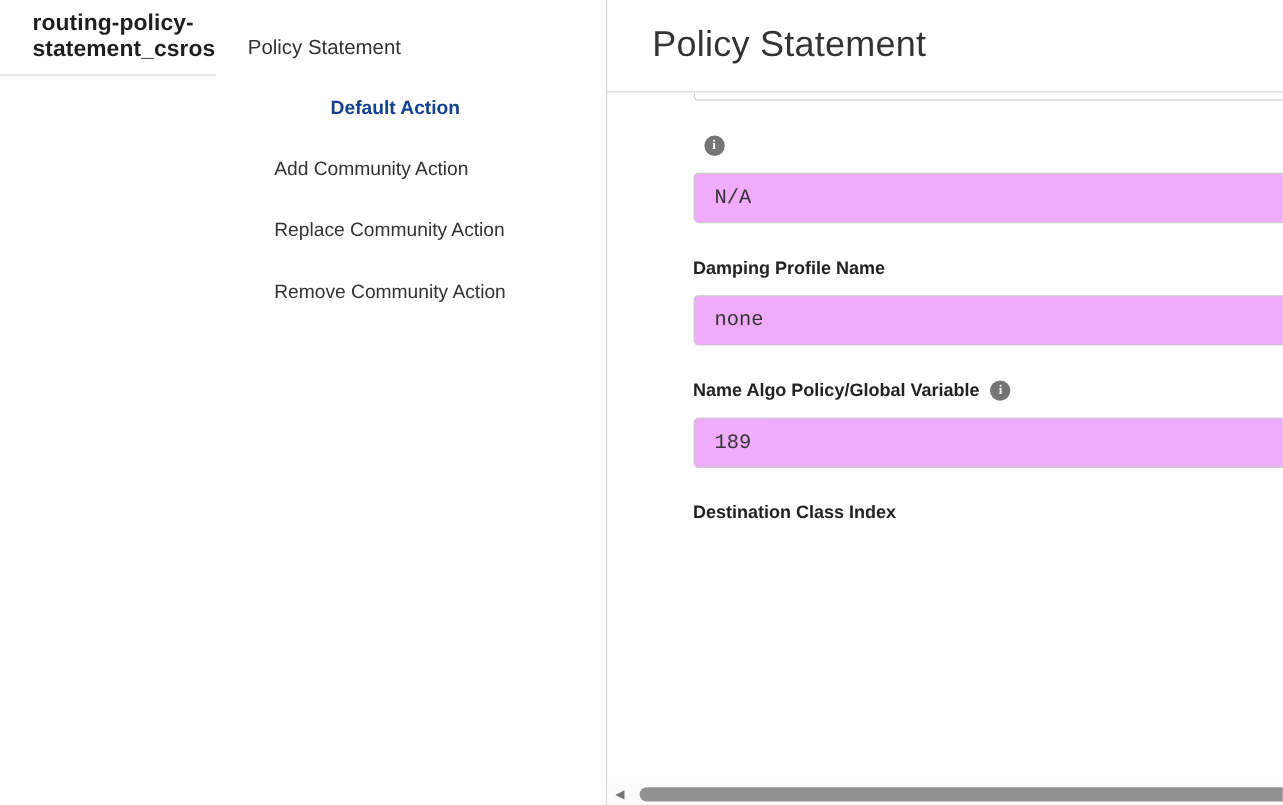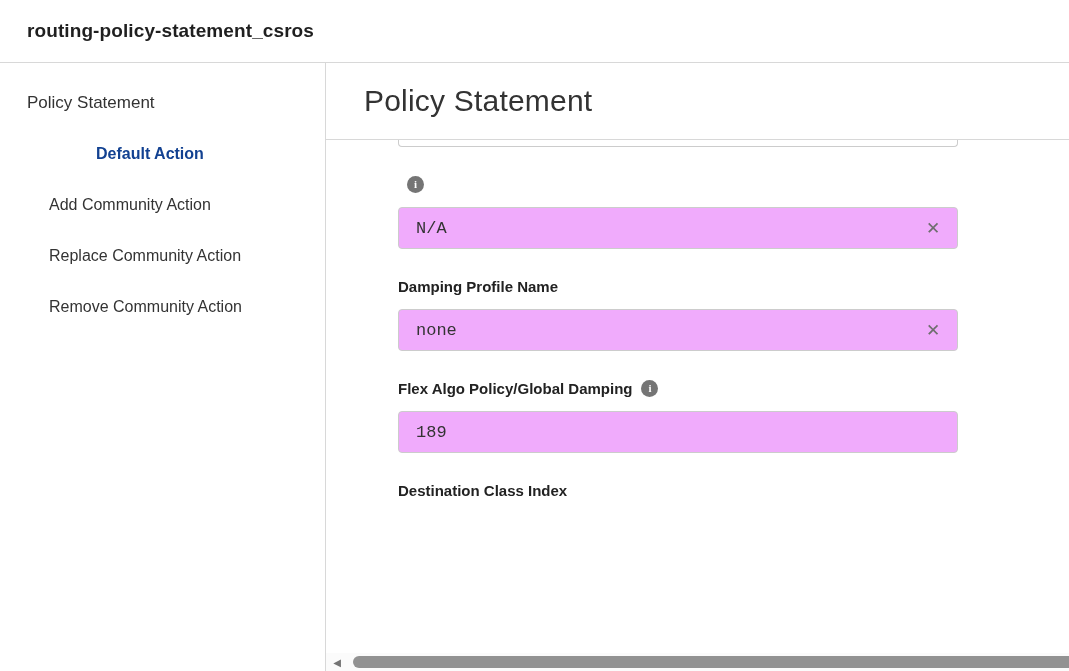--- a/index.html
+++ b/index.html
@@ -2,21 +2,21 @@
 <html><head>
 <meta charset="utf-8">
 <style>
   * { box-sizing: border-box; margin: 0; padding: 0; }
   html, body { width: 1069px; height: 671px; overflow: hidden; }
   body {
     font-family: "Liberation Sans", "DejaVu Sans", sans-serif;
     background: #ffffff;
     color: #333333;
   }
-  .app { width: 1069px; height: 671px; display: flex; flex-direction: column; background: #fff; }
+  .app { width: 1069px; height: 671px; display: flex; background: #fff; }
 
   
   .titlebar {
     height: 63px; flex: 0 0 63px;
     border-bottom: 1px solid #d8d8d8;
     display: flex; align-items: center;
     padding-left: 27px;
   }
   .titlebar .app-title {
     font-size: 19px; font-weight: 700; color: #1f1f1f; letter-spacing: 0.1px;
@@ -160,21 +160,21 @@
               <span>Damping Profile Name</span>
             </div>
             <div class="input-wrap">
               <input class="text-input" type="text" value="none" style="">
               <span class="clear-icon">✕</span>
             </div>
           </div>
 
           <div class="field">
             <div class="field-label">
-              <span>Flex Algo Policy/Global Damping</span>
+              <span>Name Algo Policy/Global Variable</span>
               <span class="info-icon">i</span>
             </div>
             <div class="input-wrap">
               <input class="text-input" type="text" value="189" style="">
             </div>
           </div>
 
 
           <div class="field">
             <div class="field-label">

